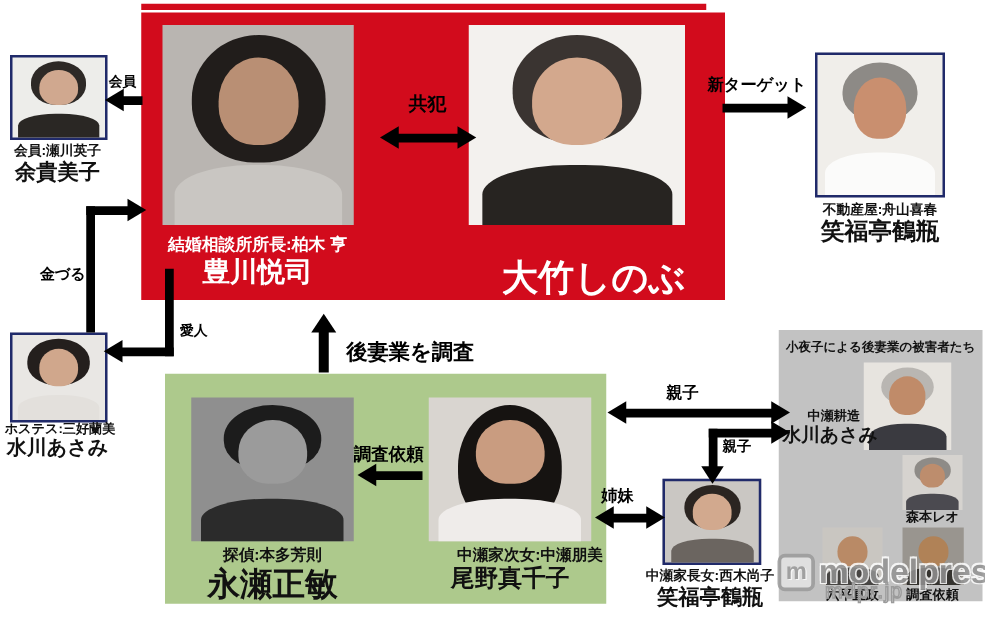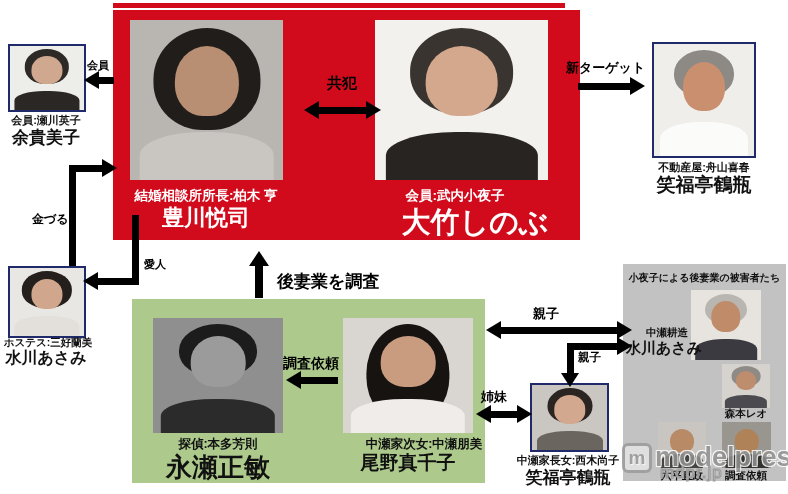--- a/index.html
+++ b/index.html
@@ -73,21 +73,20 @@
     <div class="sil-torso"></div>
   </div>
   <div class="role w" style="left:116px;top:187px;width:180px;font-size:13.5px;">結婚相談所所長:柏木 亨</div>
   <div class="actor w" style="left:116px;top:203px;width:180px;font-size:22px;">豊川悦司</div>
 
   <div class="photo p-otake" style="left:375px;top:20px;width:173px;height:160px;">
     <div class="sil-hair"></div>
     <div class="sil-face"></div>
     <div class="sil-torso"></div>
   </div>
-  <div class="role w" style="left:372px;top:187px;width:166px;font-size:13.5px;">会員:武内小夜子</div>
   <div class="actor w" style="left:392px;top:203px;width:166px;font-size:29px;">大竹しのぶ</div>
 
   <div class="rel" style="left:312px;top:74px;width:60px;text-align:center;font-size:15px;">共犯</div>
   <div class="ah ah-l" style="left:304px;top:101px;"></div>
   <div class="ln" style="left:317px;top:107px;width:51px;height:7px;"></div>
   <div class="ah ah-r" style="left:366px;top:101px;"></div>
 
   <div class="rel" style="left:87px;top:58px;font-size:11px;">会員</div>
   <div class="ah ah-l" style="left:84px;top:71px;"></div>
   <div class="ln" style="left:97px;top:77px;width:17px;height:7px;"></div>

